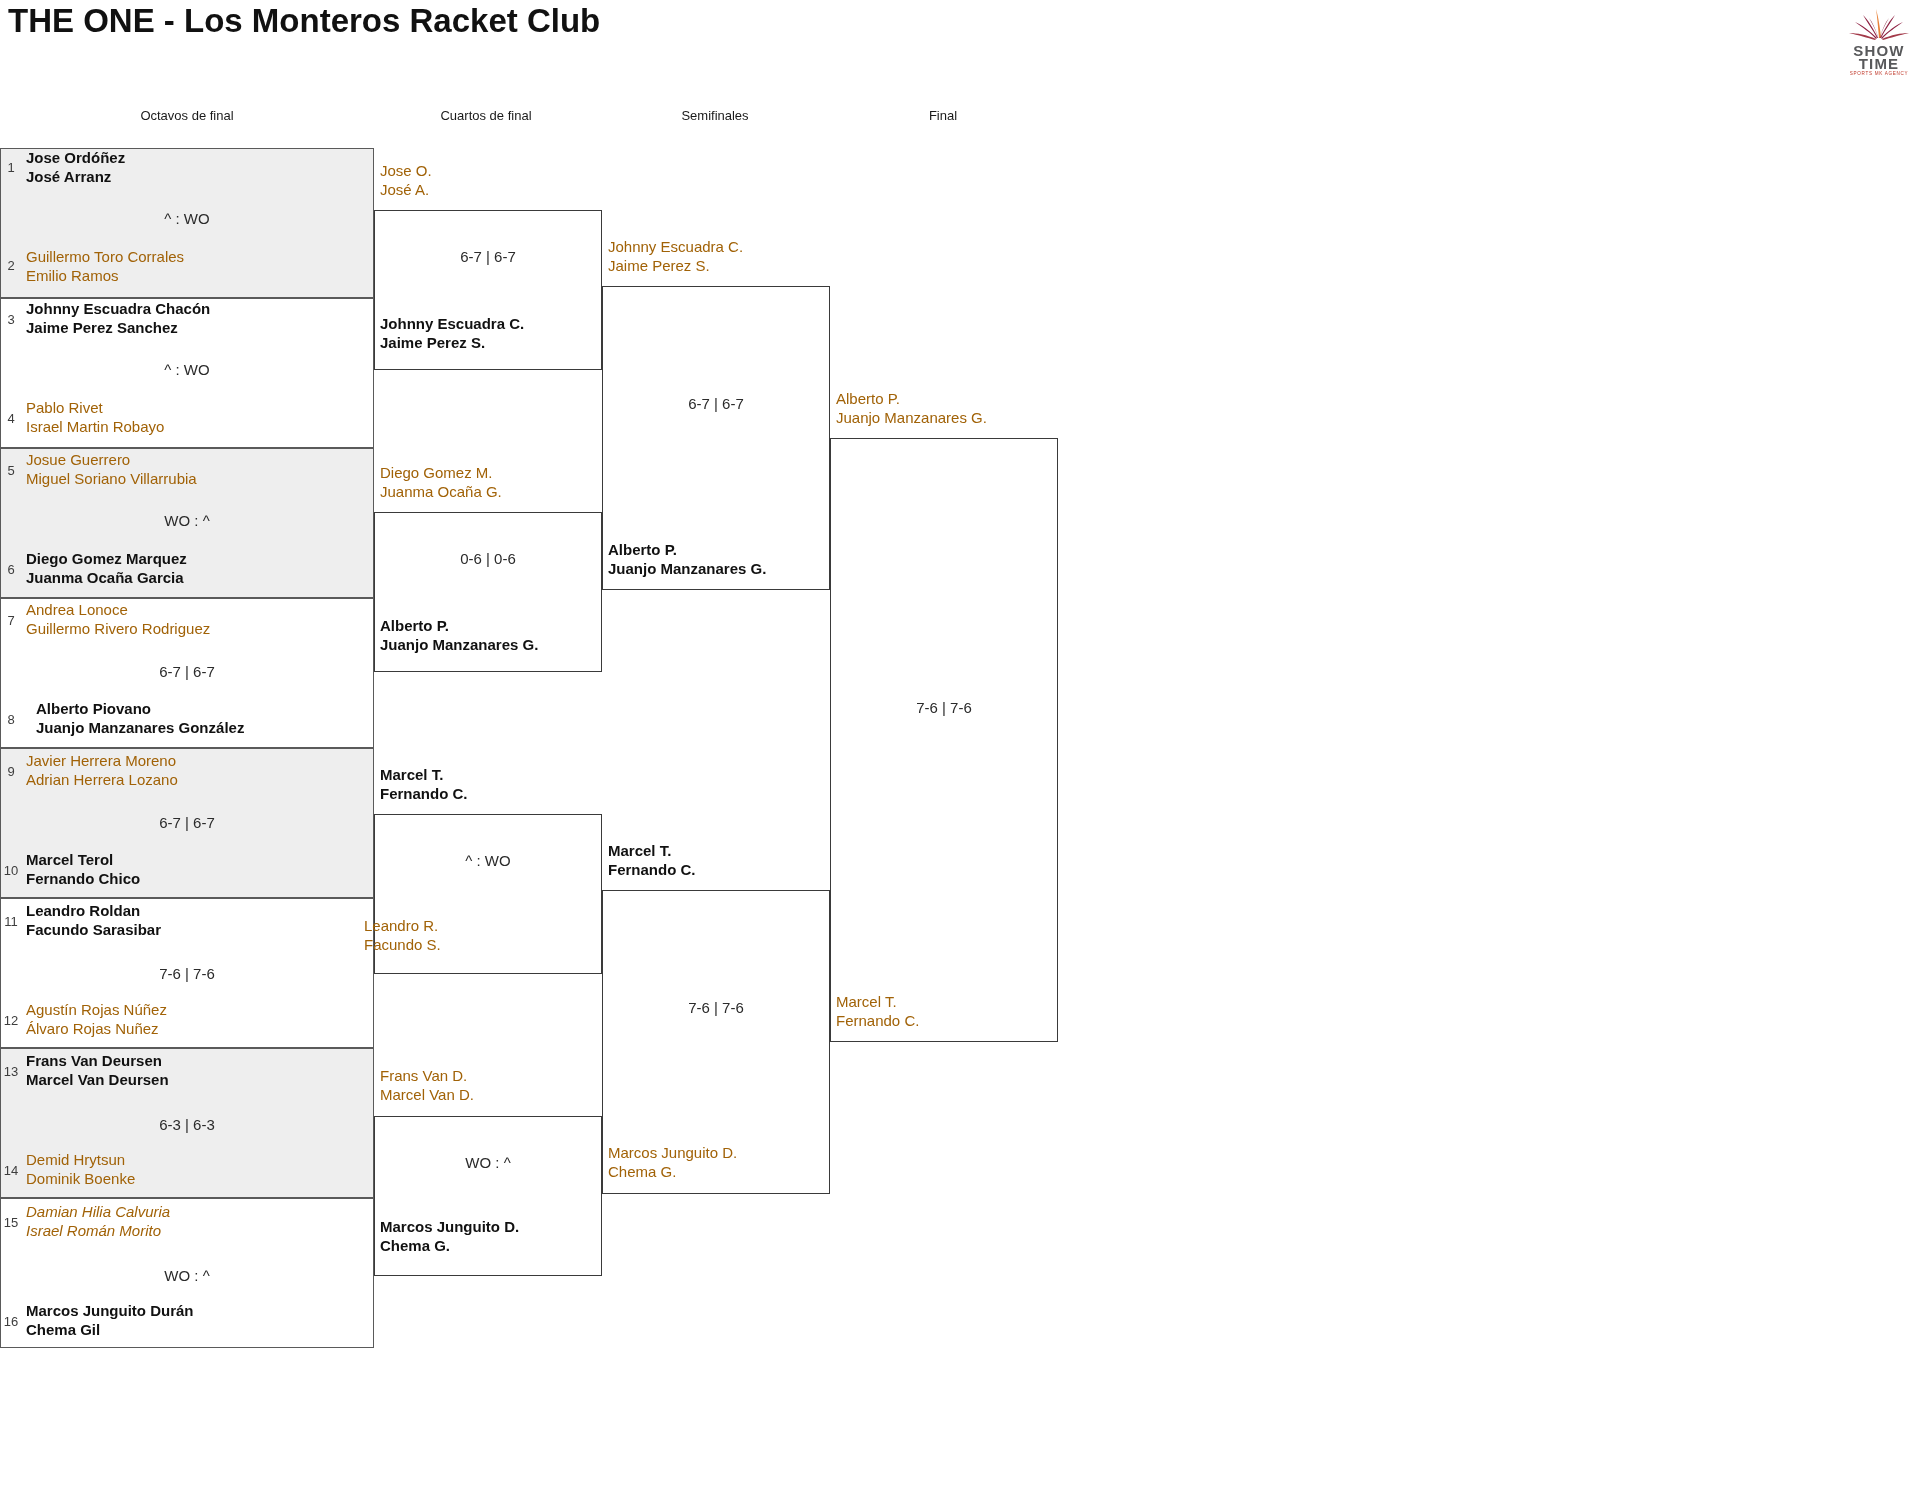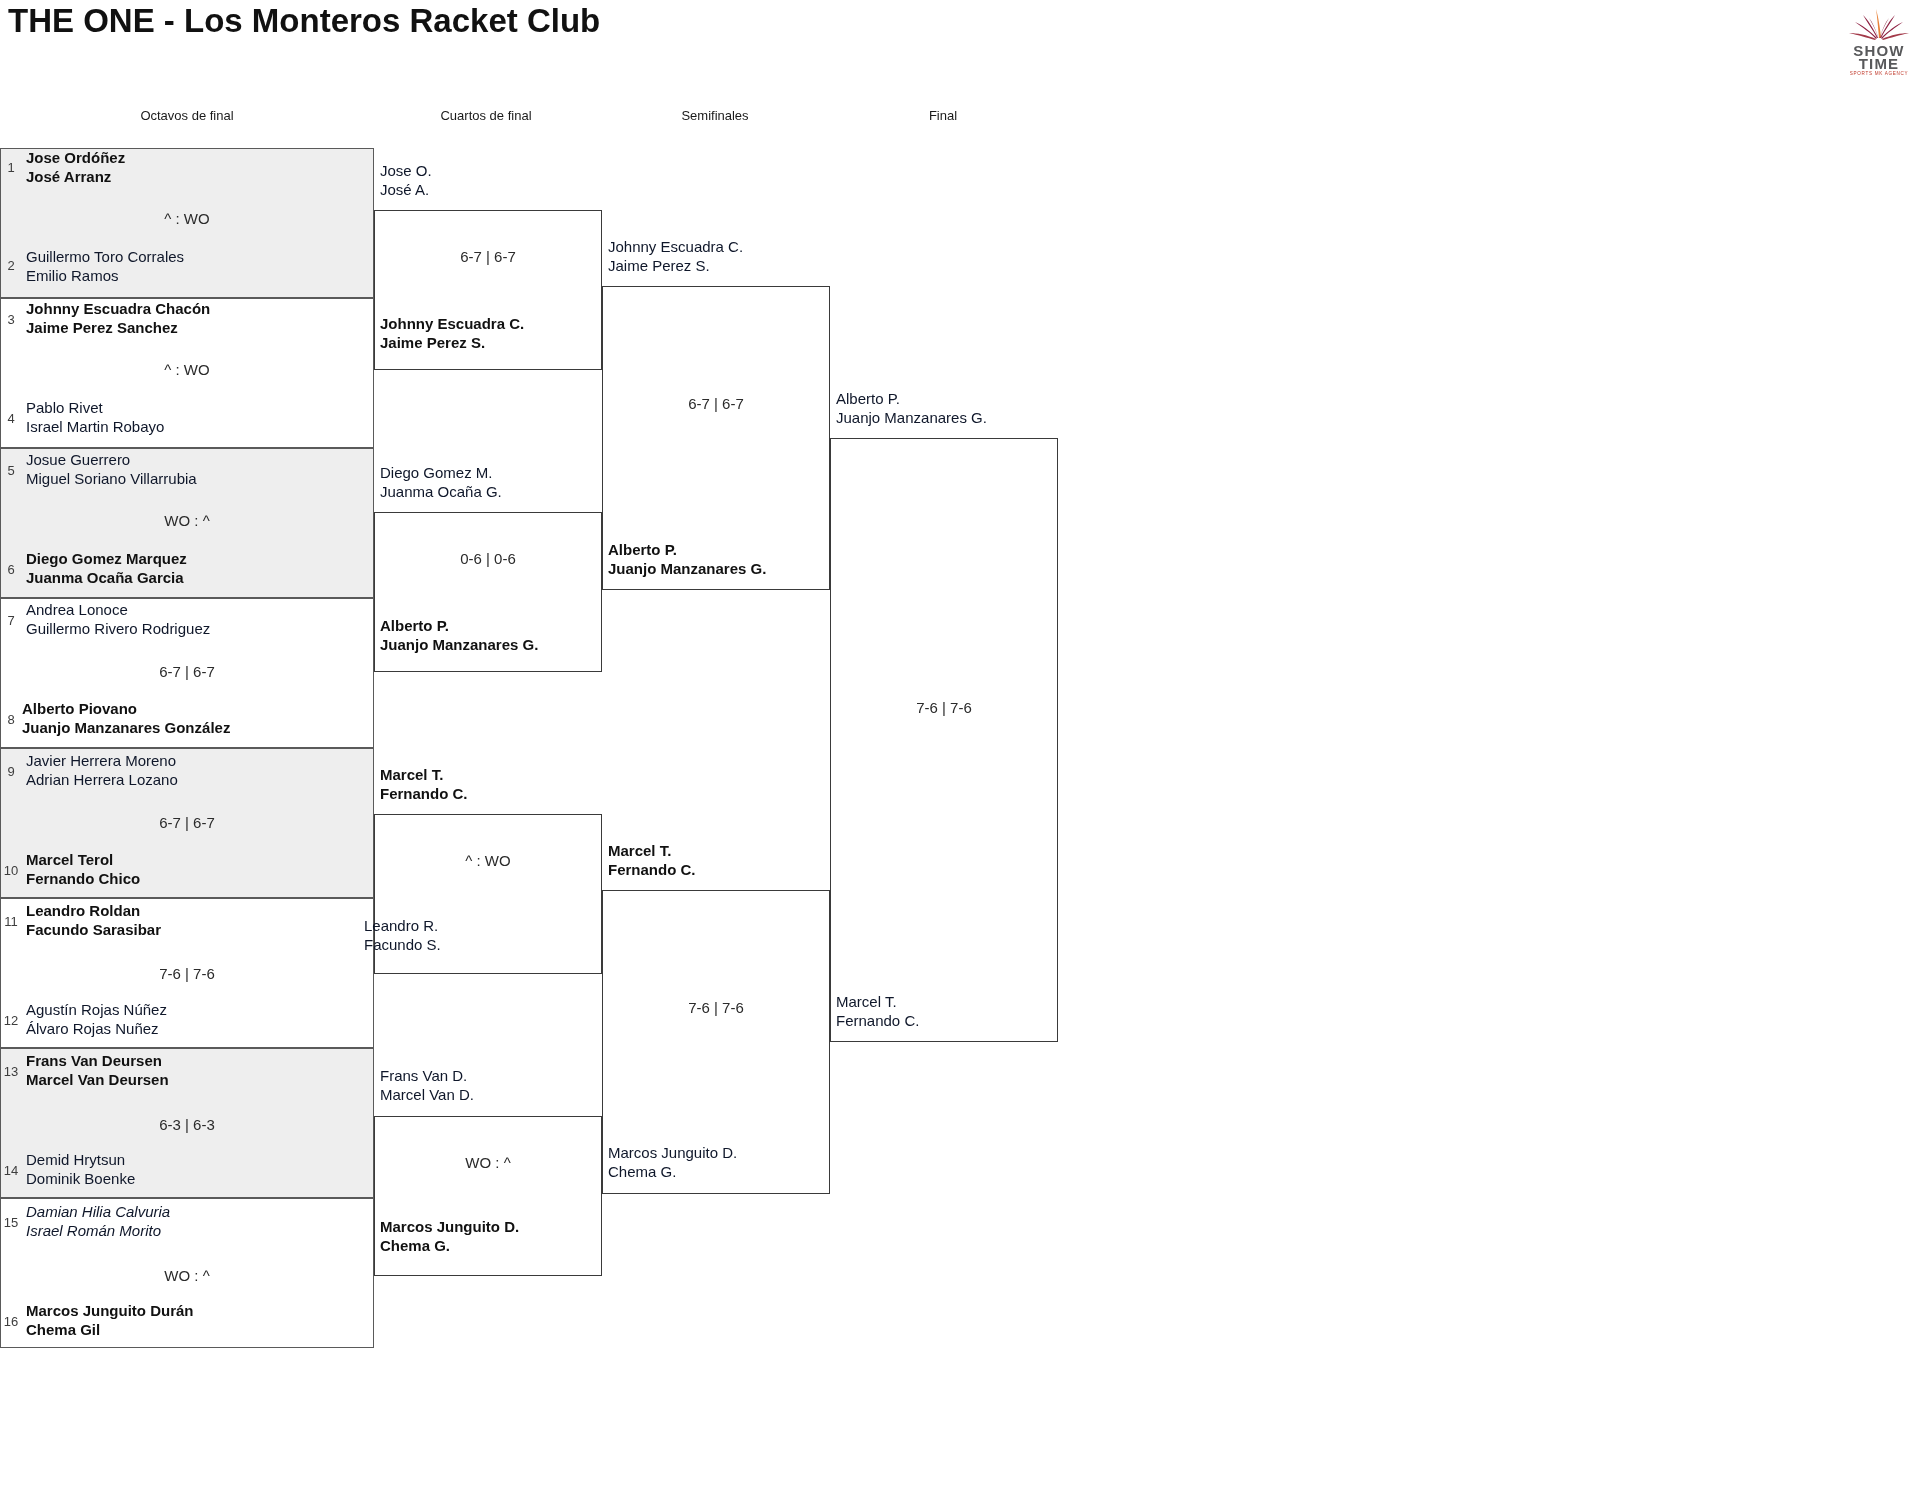--- a/index.html
+++ b/index.html
@@ -82,21 +82,21 @@
 
   
   .team {
     position: absolute;
     font-size: 15px;
     line-height: 19px;
     white-space: nowrap;
   }
   .team .nm { display: block; }
   .team.winner { font-weight: bold; color: #111111; }
-  .team.loser  { font-weight: normal; color: #0f172a; }
+  .team.loser  { font-weight: normal; color: #a16207; }
 
   .seed {
     position: absolute;
     font-size: 13px;
     color: #3d3d3d;
     width: 22px;
     text-align: center;
     font-weight: normal;
   }
 
@@ -189,21 +189,21 @@
     <span class="nm">Miguel Soriano Villarrubia</span>
   </div>
   <div class="team winner" style="left:26px; top:549px;">
     <span class="nm">Diego Gomez Marquez</span>
     <span class="nm">Juanma Ocaña Garcia</span>
   </div>
   <div class="team loser" style="left:26px; top:600px;">
     <span class="nm">Andrea Lonoce</span>
     <span class="nm">Guillermo Rivero Rodriguez</span>
   </div>
-  <div class="team winner" style="left:22px; top:699px;">
+  <div class="team winner" style="left:36px; top:699px;">
     <span class="nm">Alberto Piovano</span>
     <span class="nm">Juanjo Manzanares González</span>
   </div>
   <div class="team loser" style="left:26px; top:751px;">
     <span class="nm">Javier Herrera Moreno</span>
     <span class="nm">Adrian Herrera Lozano</span>
   </div>
   <div class="team winner" style="left:26px; top:850px;">
     <span class="nm">Marcel Terol</span>
     <span class="nm">Fernando Chico</span>

